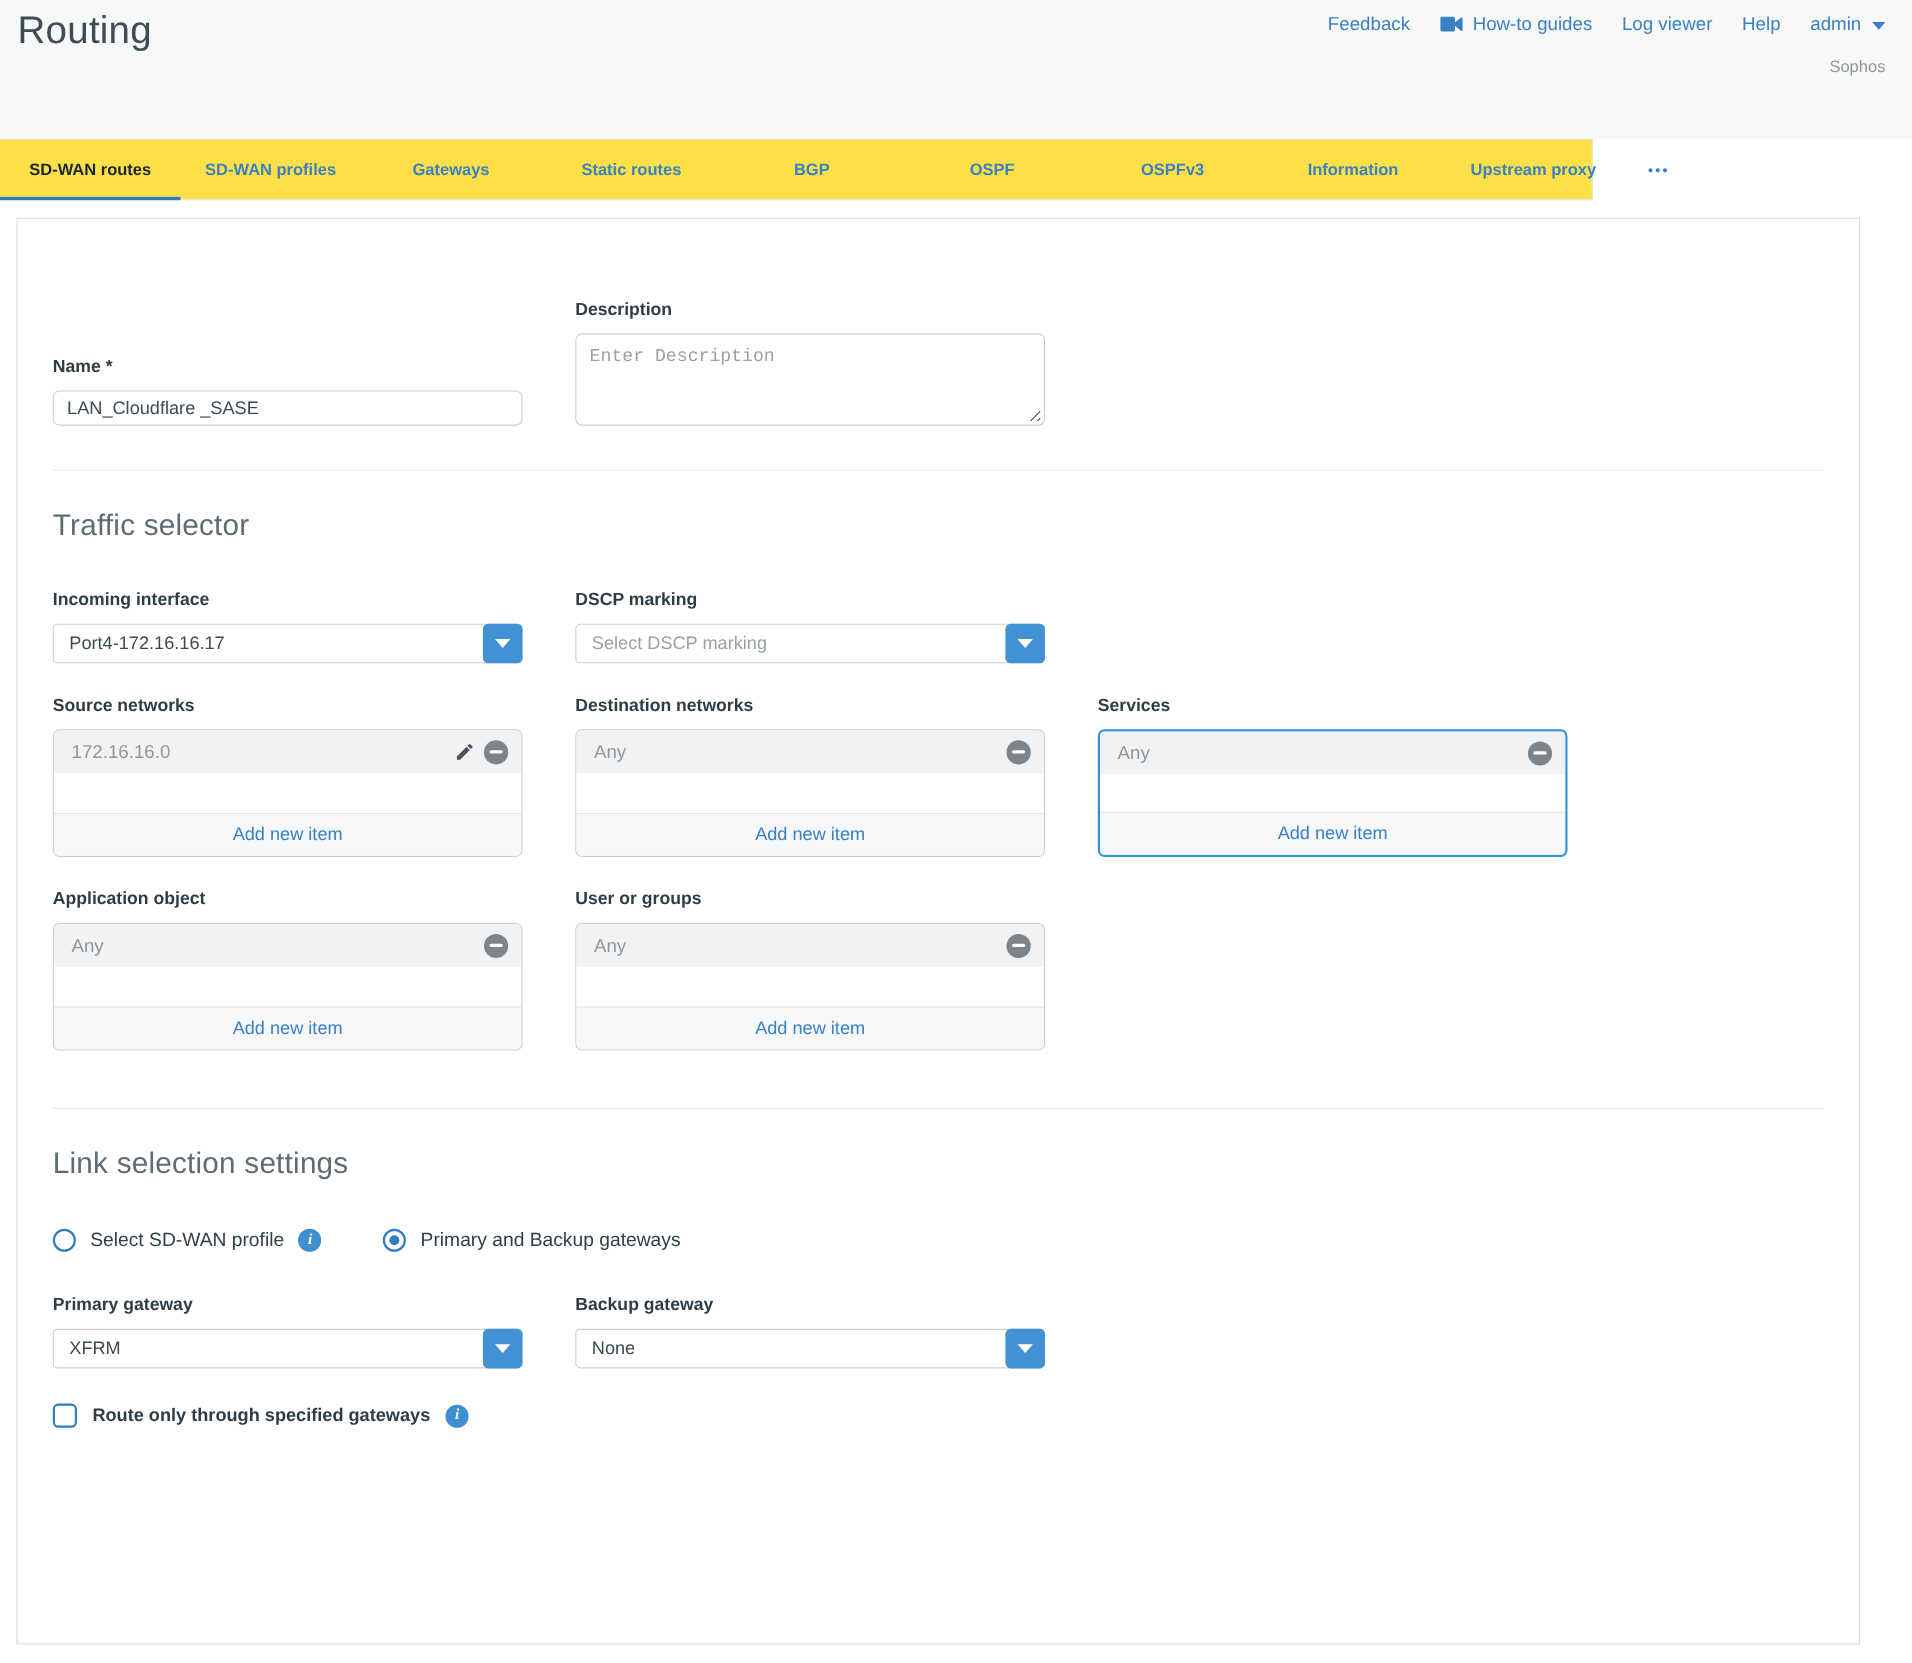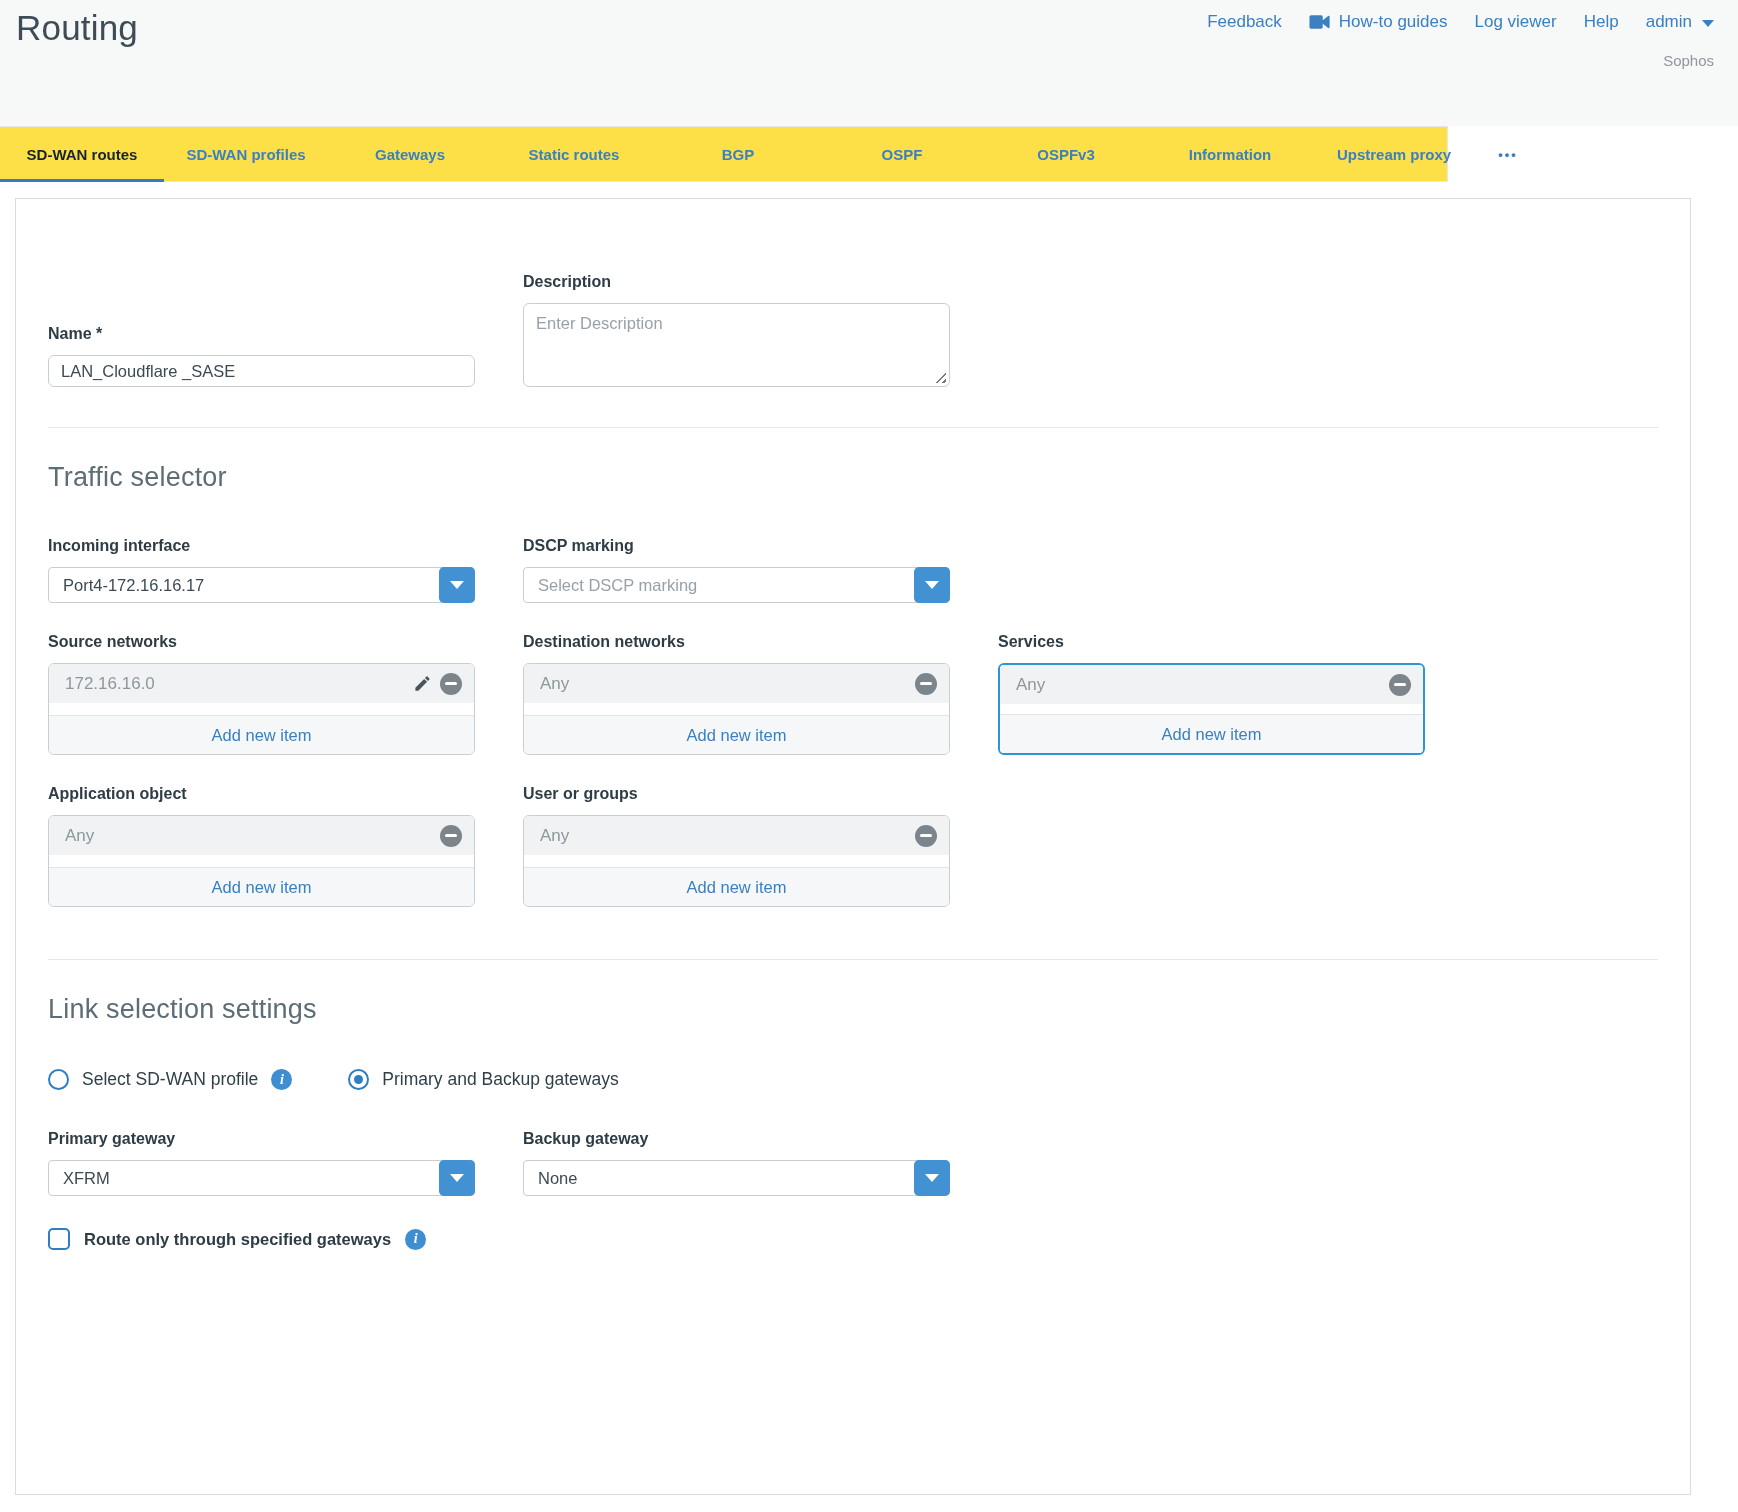--- a/index.html
+++ b/index.html
@@ -124,21 +124,21 @@
     background: #fff;
     outline: none;
   }
   .ta-wrap { position: relative; width: 427px; }
   .textarea-input {
     width: 427px;
     height: 84px;
     border: 1px solid #c8cfd4;
     border-radius: 6px;
     padding: 10px 12px;
-    font-family: Liberation Sans, sans-serif;
+    font-family: Liberation Mono, monospace;
     font-size: 16.5px;
     color: #3c4a54;
     resize: none;
     outline: none;
     display: block;
   }
   .textarea-input::placeholder, .text-input::placeholder { color: #98a1a8; }
   .resize-handle {
     position: absolute;
     right: 4px; bottom: 4px;
@@ -195,21 +195,21 @@
   .dd-arrow {
     width: 0; height: 0;
     border-left: 7px solid transparent;
     border-right: 7px solid transparent;
     border-top: 8px solid #ffffff;
   }
 
   
   .item-box {
     width: 427px;
-    height: 92px;
+    height: 116px;
     border: 1px solid #c8cfd4;
     border-radius: 6px;
     background: #fff;
     overflow: hidden;
     display: flex;
     flex-direction: column;
   }
   .item-box.focused { border: 2px solid #2f94d6; }
   .item-row {
     height: 39px;

